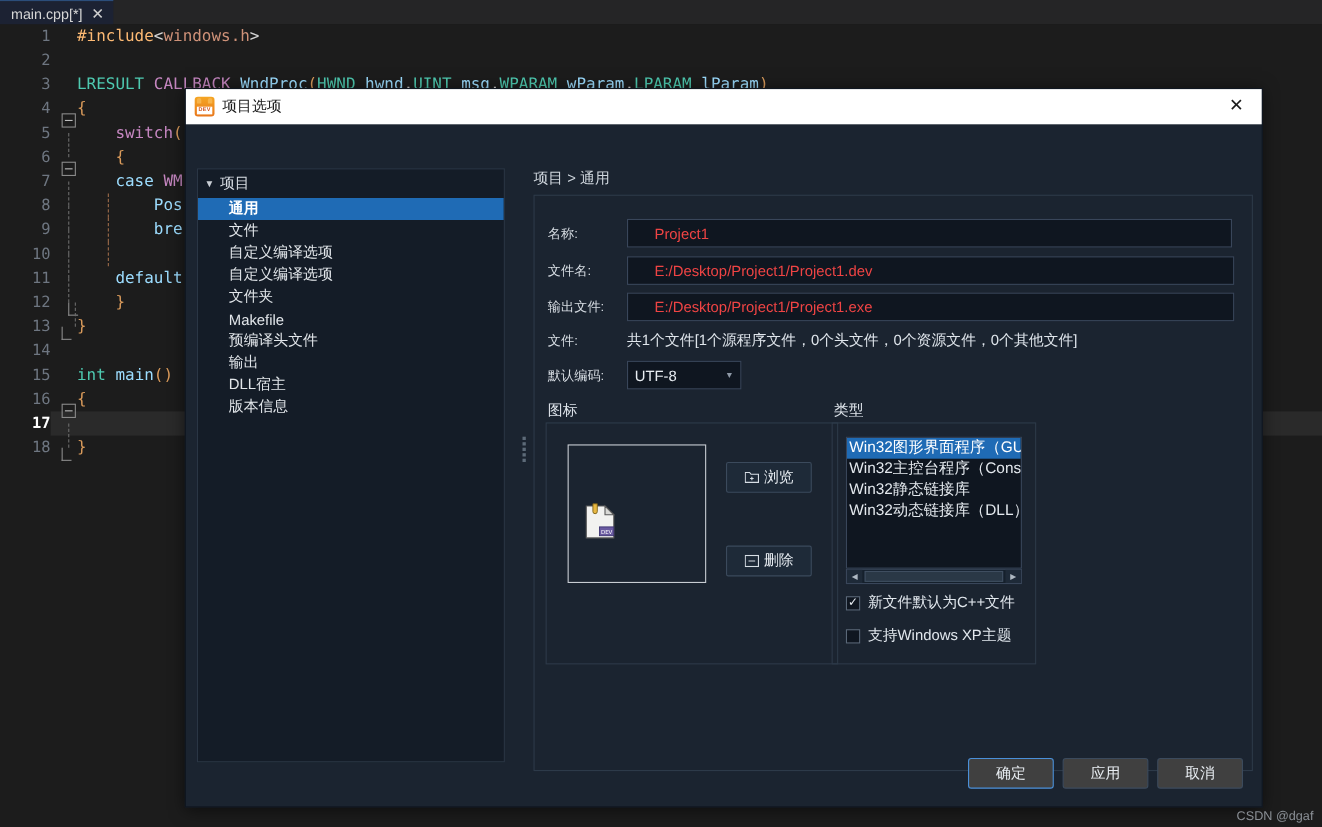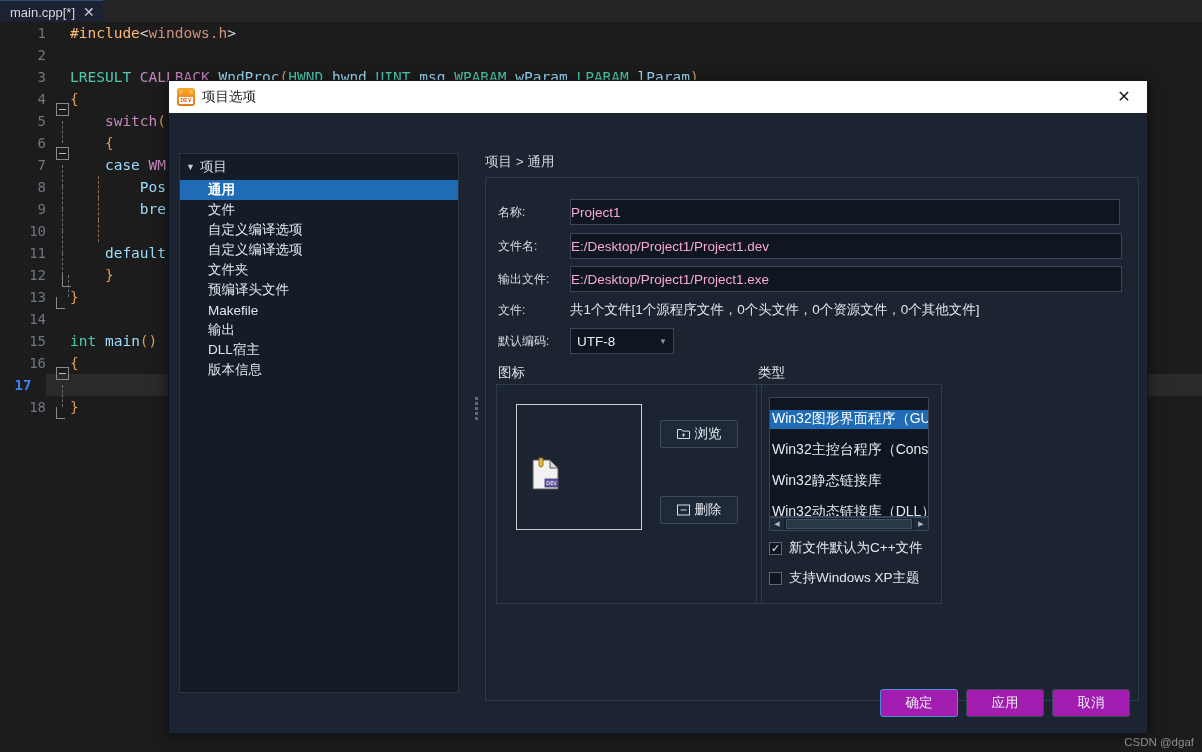--- a/index.html
+++ b/index.html
@@ -26,21 +26,21 @@
   .code-area { position:absolute; left:0; top:22px; width:1202px; height:730px; background:#1c1c1c; }
   .code-line {
     position:absolute; left:0; height:22px; width:1202px;
     display:flex; align-items:center;
     font-family:"DejaVu Sans Mono","Liberation Mono",monospace; font-size:14.5px;
   }
   .gutter {
     width:46px; text-align:right; padding-right:6px; color:#6e7681; flex:0 0 auto;
     font-family:"DejaVu Sans Mono","Liberation Mono",monospace; font-size:14px;
   }
-  .gutter.cur { color:#3b82f6; font-weight:bold;text-align:center; }
+  .gutter.cur { color:#ffffff; font-weight:bold; }
   .fold { width:18px; flex:0 0 auto; position:relative; }
   .code-text { white-space:pre; flex:1 1 auto; }
   .cur-line-band { position:absolute; left:46px; top:0; width:1156px; height:22px; background:#2a2a2a; }
 
   .kw   { color:#c586c0; }
   .type { color:#4ec9b0; }
   .var  { color:#9cdcfe; }
   .punc { color:#d4d4d4; }
   .brace{ color:#da9b5b; }
   .inc  { color:#ce9178; }
@@ -125,21 +125,21 @@
 
   .formbox {
     position:absolute; left:0; top:64px; width:654px; height:524px;
     border:1px solid #2d3a49; box-sizing:border-box;
   }
 
   .frow { position:absolute; left:12px; display:flex; align-items:center; }
   .flabel { width:72px; color:#d7dde3; font-size:12px; white-space:nowrap; }
   .finput {
     height:26px; background:#0f1620; border:1px solid #39465a; box-sizing:border-box;
-    color:#f9a8d4; font-size:13.5px; padding:0 0; display:flex; align-items:center;
+    color:#ef4444; font-size:13.5px; padding:0 24px; display:flex; align-items:center;
     white-space:nowrap; overflow:hidden;
   }
   .fstatic { color:#dfe5eb; font-size:13.5px; white-space:nowrap; }
   .fselect {
     height:26px; width:104px; background:#0f1620; border:1px solid #39465a; box-sizing:border-box;
     color:#e8edf2; font-size:13.5px; padding:0 6px; display:flex; align-items:center;
     justify-content:space-between;
   }
   .fselect .arr { color:#8e99a6; font-size:8px; }
 
@@ -158,21 +158,21 @@
     background:#1e2a38; border:1px solid #3b4a5c; box-sizing:border-box;
     color:#e6ebf0; font-size:13.5px; display:flex; align-items:center;
     justify-content:center; gap:5px; border-radius:2px;
   }
   .btn svg { display:block; }
 
   .listbox {
     position:absolute; left:12px; top:12px; width:160px; height:120px;
     background:#0f1620; border:1px solid #39465a; box-sizing:border-box; overflow:hidden;
   }
-  .lb-item { height:19px; padding:0 2px; color:#e4e9ee; font-size:14px; white-space:nowrap;margin-top:12px; }
+  .lb-item { height:19px; padding:0 2px; color:#e4e9ee; font-size:14px; white-space:nowrap; }
   .lb-item.sel { background:#1f6bb5; color:#fff; }
   .hscroll {
     position:absolute; left:12px; top:132px; width:160px; height:14px;
     background:#15202c; border:1px solid #39465a; box-sizing:border-box;
     display:flex; align-items:center;
   }
   .hscroll .arrowbtn {
     width:14px; height:12px; display:flex; align-items:center; justify-content:center;
     color:#aeb8c2; font-size:7px; background:#1e2a38;
   }
@@ -181,21 +181,21 @@
   .cbrow { position:absolute; display:flex; align-items:center; gap:7px; }
   .cbox {
     width:13px; height:13px; background:#0f1620; border:1px solid #5a6878; box-sizing:border-box;
     display:flex; align-items:center; justify-content:center; color:#e9eef3; font-size:11px; line-height:1;
   }
   .cblabel { color:#e2e8ee; font-size:13.5px; white-space:nowrap; }
 
   .dlg-footer { position:absolute; left:0; right:0; bottom:0; height:56px; }
   .fbtn {
     position:absolute; top:12px; width:78px; height:28px;
-    background:#a21caf; border:1px solid #3b4a5c; box-sizing:border-box; border-radius:3px;
+    background:#404040; border:1px solid #3b4a5c; box-sizing:border-box; border-radius:3px;
     color:#e9eef3; font-size:13.5px; display:flex; align-items:center; justify-content:center;
   }
   .fbtn.primary { border-color:#4a90d9; }
 
   .watermark {
     position:absolute; right:8px; bottom:4px; color:#8a8f95; font-size:11.5px;
   }
 </style>
 </head>
 <body>
@@ -378,24 +378,24 @@
         <div class="tree-item">
             <span>自定义编译选项</span>
           </div>
         <div class="tree-item">
             <span>自定义编译选项</span>
           </div>
         <div class="tree-item">
             <span>文件夹</span>
           </div>
         <div class="tree-item">
+            <span>Makefile</span>
+          </div>
+        <div class="tree-item">
             <span>预编译头文件</span>
-          </div>
-        <div class="tree-item">
-            <span>Makefile</span>
           </div>
         <div class="tree-item">
             <span>输出</span>
           </div>
         <div class="tree-item">
             <span>DLL宿主</span>
           </div>
         <div class="tree-item">
             <span>版本信息</span>
           </div>

